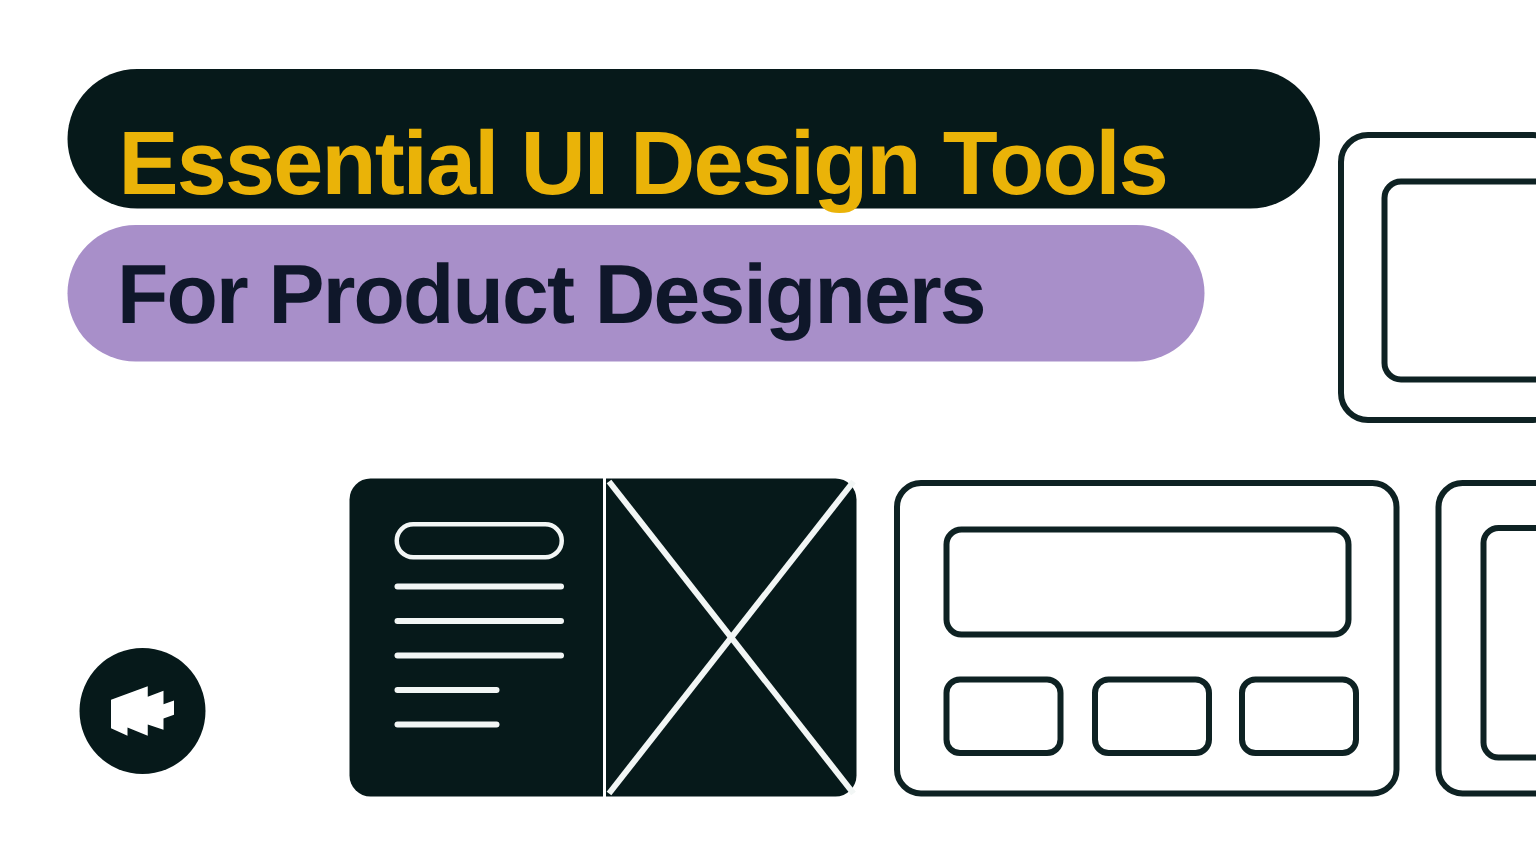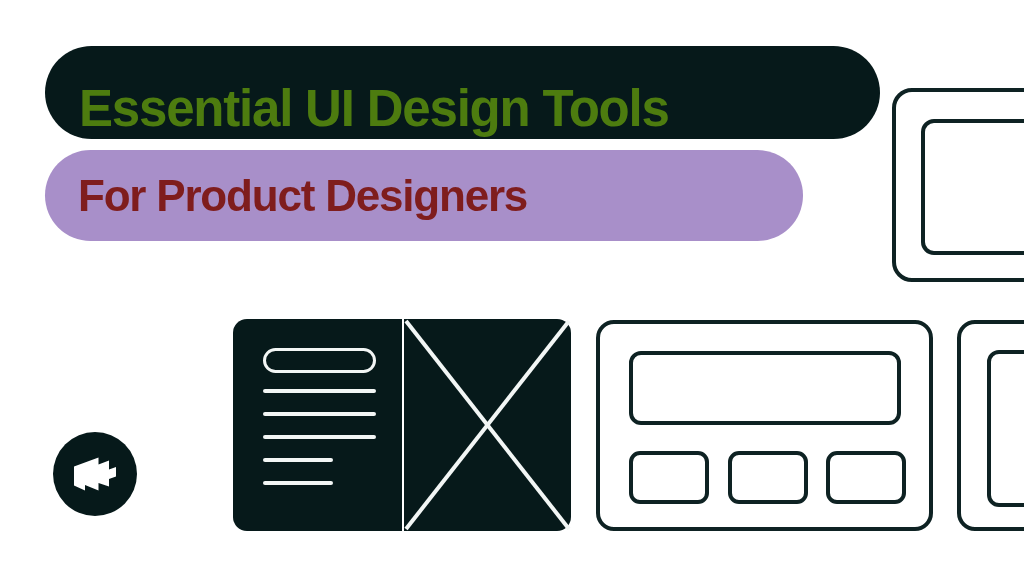--- a/index.html
+++ b/index.html
@@ -45,27 +45,27 @@
     border-radius: 46px;
     padding-left: 33px;
   }
   .headline-text {
     font-family: "Liberation Sans", sans-serif;
     font-weight: bold;
     letter-spacing: -1.2px;
     line-height: 1;
   }
   #title-line-1 {
-    font-size: 51px;
-    color: #4d7c0f;
+    font-size: 60px;
+    color: #eab308;
     margin-top: 32px;
   }
   #title-line-2 {
-    font-size: 44px;
-    color: #7f1d1d;
+    font-size: 56px;
+    color: #0f172a;
   }
 
   
   #logo-badge {
     position: absolute;
     left: 53px;
     top: 432px;
     width: 84px;
     height: 84px;
     background: #06191a;

